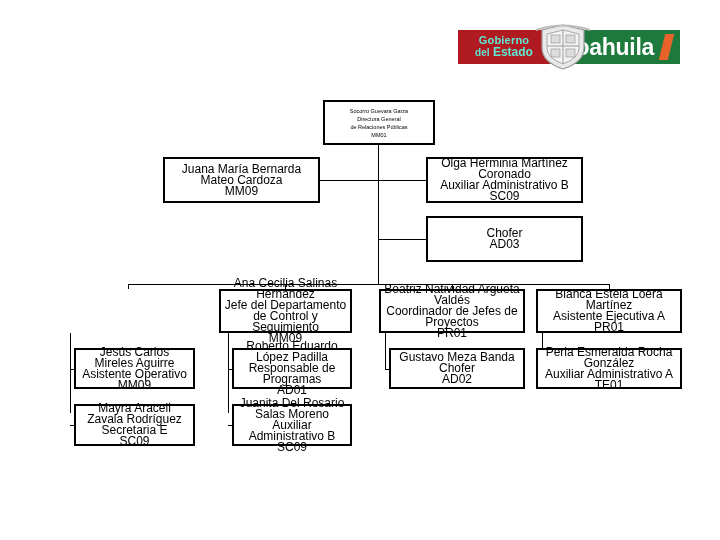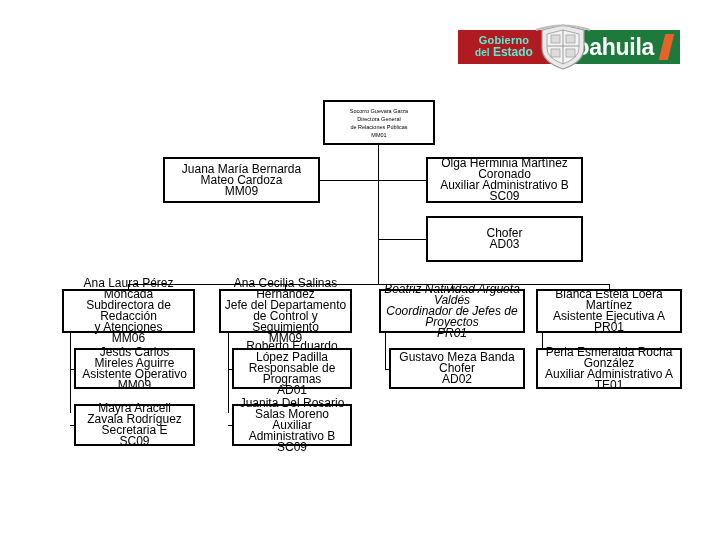--- a/index.html
+++ b/index.html
@@ -144,26 +144,20 @@
     <span class="nm">Olga Herminia Martínez Coronado</span>
     <span class="ti">Auxiliar Administrativo B</span>
     <span class="cd">SC09</span>
   </div>
 
   <div class="box b-std" style="left:426px;top:216px;width:157px;height:46px;">
     <span class="ti">Chofer</span>
     <span class="cd">AD03</span>
   </div>
 
-  <div class="box b-std" style="left:62px;top:289px;width:133px;height:44px;">
-    <span class="nm">Ana Laura Pérez Moncada</span>
-    <span class="ti">Subdirectora de Redacción</span>
-    <span class="ti">y Atenciones</span>
-    <span class="cd">MM06</span>
-  </div>
   <div class="box b-std" style="left:74px;top:348px;width:121px;height:41px;">
     <span class="nm">Jesús Carlos Mireles Aguirre</span>
     <span class="ti">Asistente Operativo</span>
     <span class="cd">MM09</span>
   </div>
   <div class="box b-std" style="left:74px;top:404px;width:121px;height:42px;">
     <span class="nm">Mayra Araceli Zavala Rodríguez</span>
     <span class="ti">Secretaria E</span>
     <span class="cd">SC09</span>
   </div>
@@ -178,21 +172,21 @@
     <span class="nm">Roberto Eduardo López Padilla</span>
     <span class="ti">Responsable de Programas</span>
     <span class="cd">AD01</span>
   </div>
   <div class="box b-std" style="left:232px;top:404px;width:120px;height:42px;">
     <span class="nm">Juanita Del Rosario Salas Moreno</span>
     <span class="ti">Auxiliar Administrativo B</span>
     <span class="cd">SC09</span>
   </div>
 
-  <div class="box b-std" style="left:379px;top:289px;width:146px;height:44px;font-style:italic;">
+  <div class="box b-std" style="left:379px;top:289px;width:146px;height:44px;">
     <span class="nm">Beatriz Natividad Argueta Valdés</span>
     <span class="ti">Coordinador de Jefes de Proyectos</span>
     <span class="cd">PR01</span>
   </div>
   <div class="box b-std" style="left:389px;top:348px;width:136px;height:41px;">
     <span class="nm">Gustavo Meza Banda</span>
     <span class="ti">Chofer</span>
     <span class="cd">AD02</span>
   </div>
 

